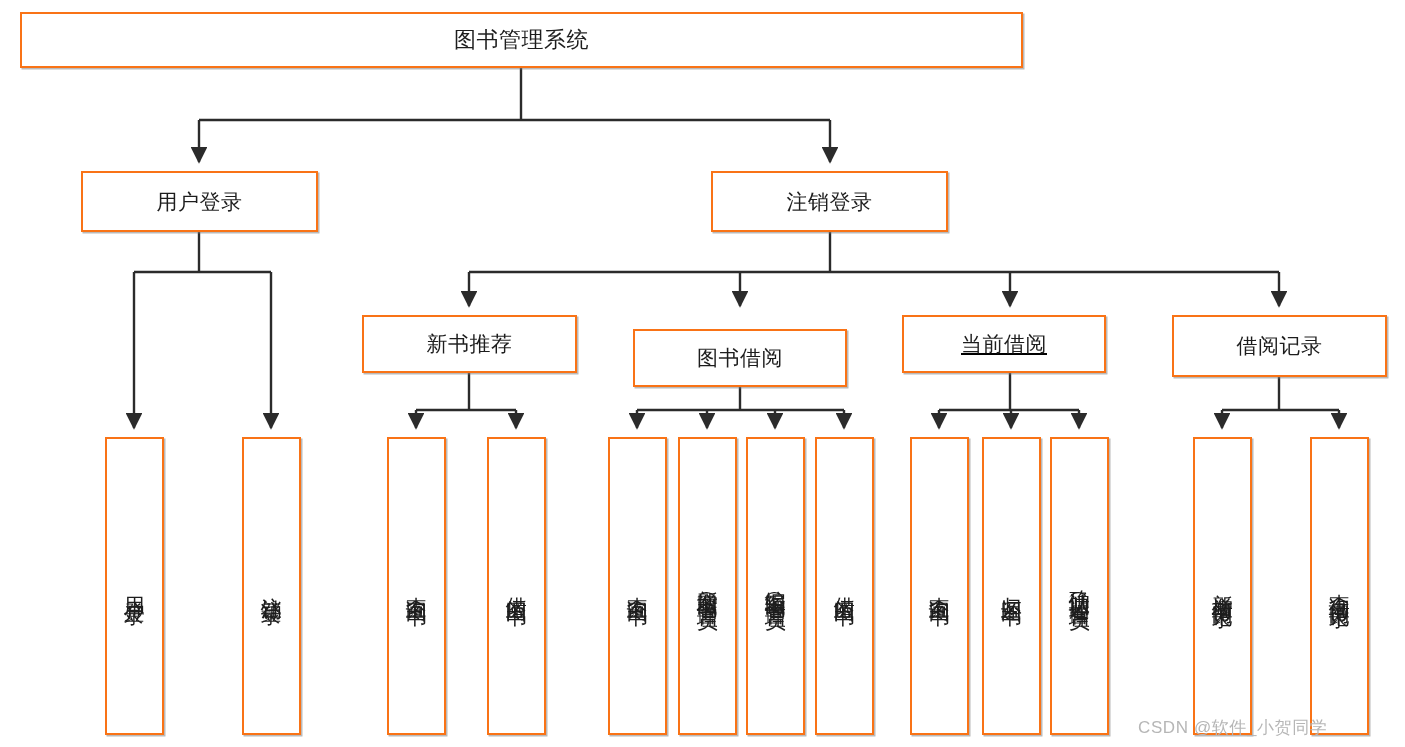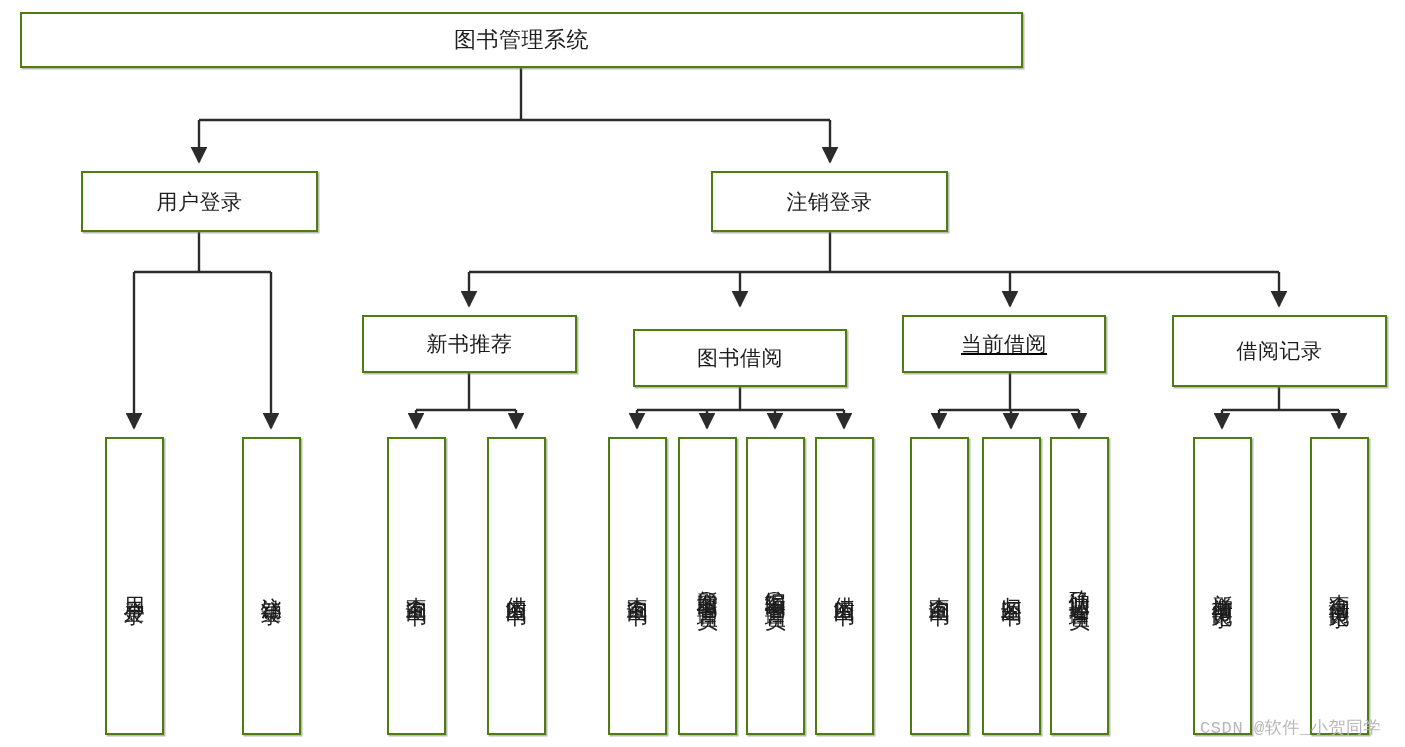--- a/index.html
+++ b/index.html
@@ -23,21 +23,21 @@
     left: 0;
     top: 0;
     width: 1405px;
     height: 747px;
     pointer-events: none;
   }
   .node {
     position: absolute;
     box-sizing: border-box;
     background: #ffffff;
-    border: 2px solid #4d7c0f;
+    border: 2px solid #f97316;
     box-shadow: 1.5px 1.5px 0 rgba(130,130,130,0.55);
     display: flex;
     align-items: center;
     justify-content: center;
     z-index: 2;
   }
   .node .label {
     color: #1d1d1d;
     font-size: 21px;
     line-height: 1.12;
@@ -134,21 +134,21 @@
 
   <div class="node" style="left: 362px; top: 315px; width: 215px; height: 58px;">
     <span class="label">新书推荐</span>
   </div>
   <div class="node" style="left: 633px; top: 315px; width: 214px; height: 58px; margin-top: 14px;">
     <span class="label">图书借阅</span>
   </div>
   <div class="node" style="left: 902px; top: 315px; width: 204px; height: 58px; text-decoration: underline;">
     <span class="label">当前借阅</span>
   </div>
-  <div class="node" style="left: 1172px; top: 315px; width: 215px; height: 72px;">
+  <div class="node" style="left: 1172px; top: 315px; width: 215px; height: 62px;">
     <span class="label">借阅记录</span>
   </div>
 
   <div class="node vertical" style="left: 105px; top: 437px; width: 59px; height: 298px;">
     <span class="label">用户登录</span>
   </div>
   <div class="node vertical" style="left: 242px; top: 437px; width: 59px; height: 298px;">
     <span class="label">注销登录</span>
   </div>
   <div class="node vertical" style="left: 387px; top: 437px; width: 59px; height: 298px;">
@@ -178,15 +178,15 @@
   <div class="node vertical" style="left: 1050px; top: 437px; width: 59px; height: 298px;">
     <span class="label">确认归还（管理员）</span>
   </div>
   <div class="node vertical" style="left: 1193px; top: 437px; width: 59px; height: 298px;">
     <span class="label">新增借阅记录</span>
   </div>
   <div class="node vertical" style="left: 1310px; top: 437px; width: 59px; height: 298px;">
     <span class="label">查询借阅记录</span>
   </div>
 
-  <div class="watermark" style="left: 1200px; top: 716px; color: rgb(182, 182, 182); font-family: Liberation Mono, monospace;">CSDN @软件_小贺同学</div>
+  <div class="watermark" style="left: 1138px; top: 716px; color: rgb(182, 182, 182);">CSDN @软件_小贺同学</div>
 
 </div>
 
 </body></html>

